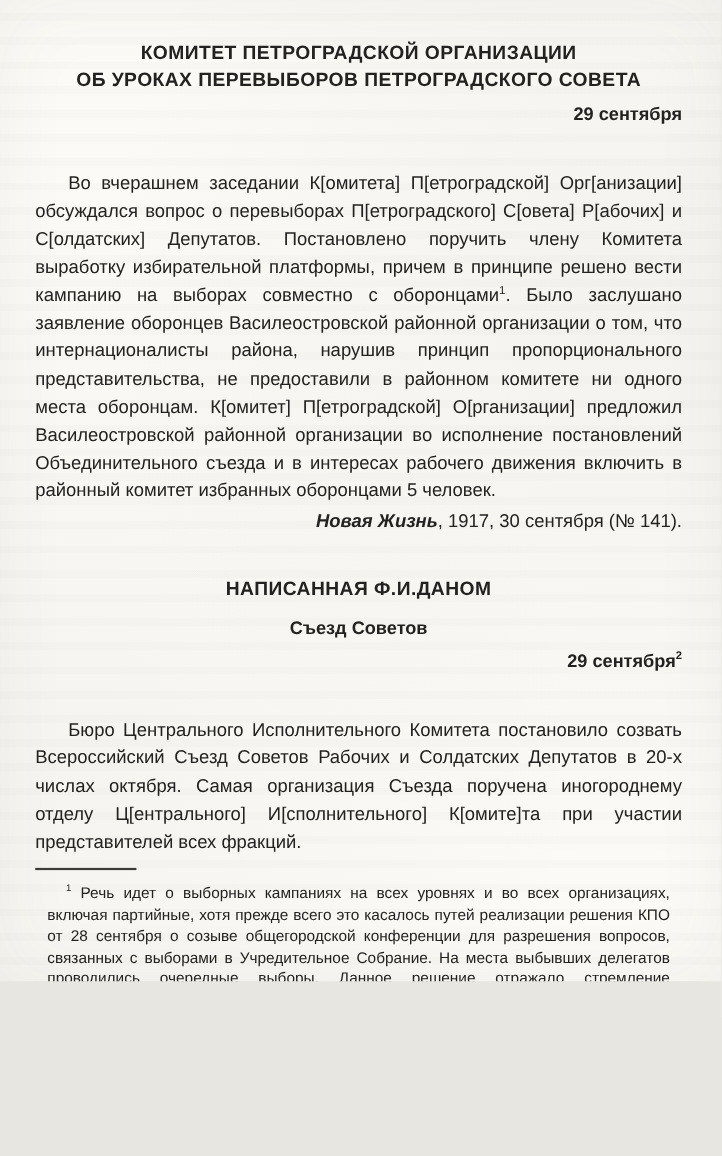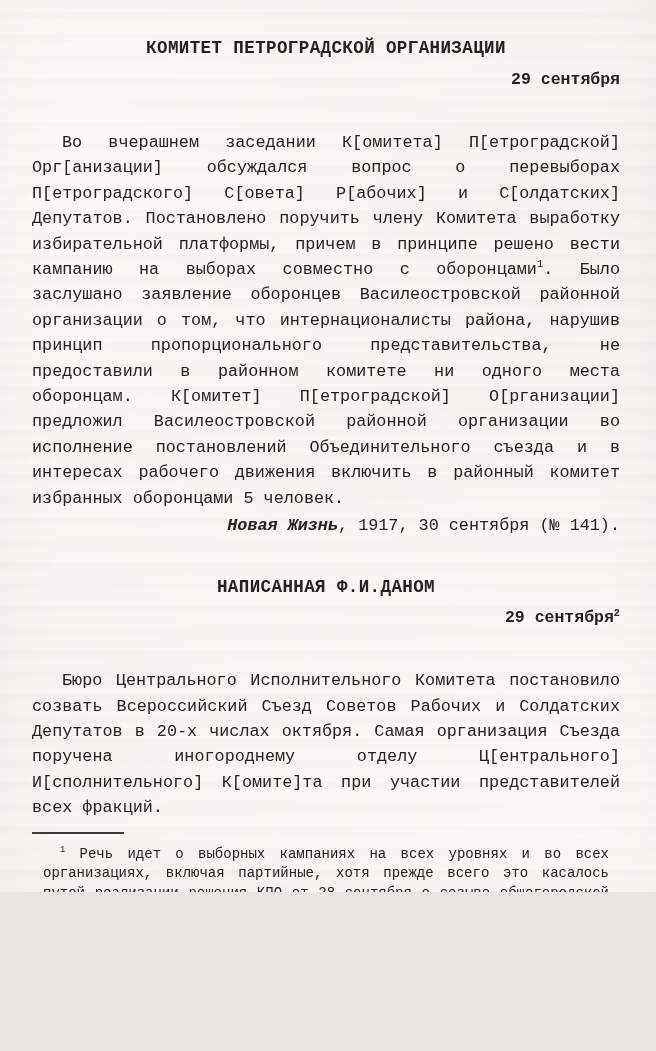--- a/index.html
+++ b/index.html
@@ -10,21 +10,21 @@
     background: #e8e6e1;
   }
   .page {
     position: relative;
     box-sizing: border-box;
     width: 656px;
     height: 892px;
     overflow: hidden;
     padding: 36px 36px 0 32px;
     color: #232220;
-    font-family: Liberation Mono, monospace;
+    font-family: Liberation Sans, sans-serif;
     background:
       radial-gradient(ellipse at 85% 30%, rgba(120,115,105,0.055), transparent 60%),
       radial-gradient(ellipse at 12% 78%, rgba(120,115,105,0.045), transparent 55%),
       repeating-linear-gradient(0deg, transparent 0 15px, rgba(95,92,86,0.018) 15px 22px),
       #fbfaf6;
     box-shadow: inset 0 0 70px rgba(70,65,55,0.06);
   }
   .doc-title {
     margin: 0;
     text-align: center;
@@ -88,30 +88,32 @@
   .fn-bold { font-weight: bold; }
 </style>
 </head>
 <body>
 
 <div class="page">
 
   <section>
     <h1 class="doc-title">
       <span class="title-line">КОМИТЕТ ПЕТРОГРАДСКОЙ ОРГАНИЗАЦИИ</span>
+      <span class="title-line">ОБ УРОКАХ ПЕРЕВЫБОРОВ ПЕТРОГРАДСКОГО СОВЕТА</span>
     </h1>
     <div class="doc-date">29 сентября</div>
     <p class="body-par par-first"><span>Во вчерашнем заседании К[омитета] П[етроградской] Орг[анизации] обсуждался вопрос о перевыборах П[етроградского] С[овета] Р[абочих] и С[олдатских] Депутатов. Постановлено поручить члену Комитета выработку избирательной платформы, причем в принципе решено вести кампанию на выборах совместно с оборонцами</span><sup class="fn-ref">1</sup><span>. Было заслушано заявление оборонцев Василеостровской районной организации о том, что интернационалисты района, нарушив принцип пропорционального представительства, не предоставили в районном комитете ни одного места оборонцам. К[омитет] П[етроградской] О[рганизации] предложил Василеостровской районной организации во исполнение постановлений Объединительного съезда и в интересах рабочего движения включить в районный комитет избранных оборонцами 5 человек.</span></p>
     <p class="source-line"><span class="source-name">Новая Жизнь</span><span>, 1917, 30 сентября (№ 141).</span></p>
   </section>
 
   <section>
     <h2 class="doc-title doc2-title">
       <span class="title-line">НАПИСАННАЯ Ф.И.ДАНОМ</span>
     </h2>
+    <div class="doc-subtitle">Съезд Советов</div>
     <div class="doc-date doc2-date"><span>29 сентября</span><sup class="fn-ref">2</sup></div>
     <p class="body-par par-first">Бюро Центрального Исполнительного Комитета постановило созвать Всероссийский Съезд Советов Рабочих и Солдатских Депутатов в 20-х числах октября. Самая организация Съезда поручена иногороднему отделу Ц[ентрального] И[сполнительного] К[омите]та при участии представителей всех фракций.</p>
   </section>
 
   <footer class="footnotes">
     <div class="fn-rule"></div>
     <p class="footnote"><sup class="fn-ref">1</sup> <span>Речь идет о выборных кампаниях на всех уровнях и во всех организациях, включая партийные, хотя прежде всего это касалось путей реализации решения КПО от 28 сентября о созыве общегородской конференции для разрешения вопросов, связанных с выборами в Учредительное Собрание. На места выбывших делегатов проводились очередные выборы. Данное решение отражало стремление группировавшейся вокруг Мартова той части меньшевиков-интернационалистов, которую Суханов именовал «заграничниками». Это были, кроме самого Мартова, Семковский, Астров, Мартынов и др. (См.: </span><span class="fn-bold">Суханов Н.Н.</span><span> Указ. соч. Т. 3. Кн. 5–6–7. С. 216).</span></p>
     <p class="footnote"><sup class="fn-ref">2</sup> <span>Солдатских по времени публикации.</span></p>
   </footer>
 

